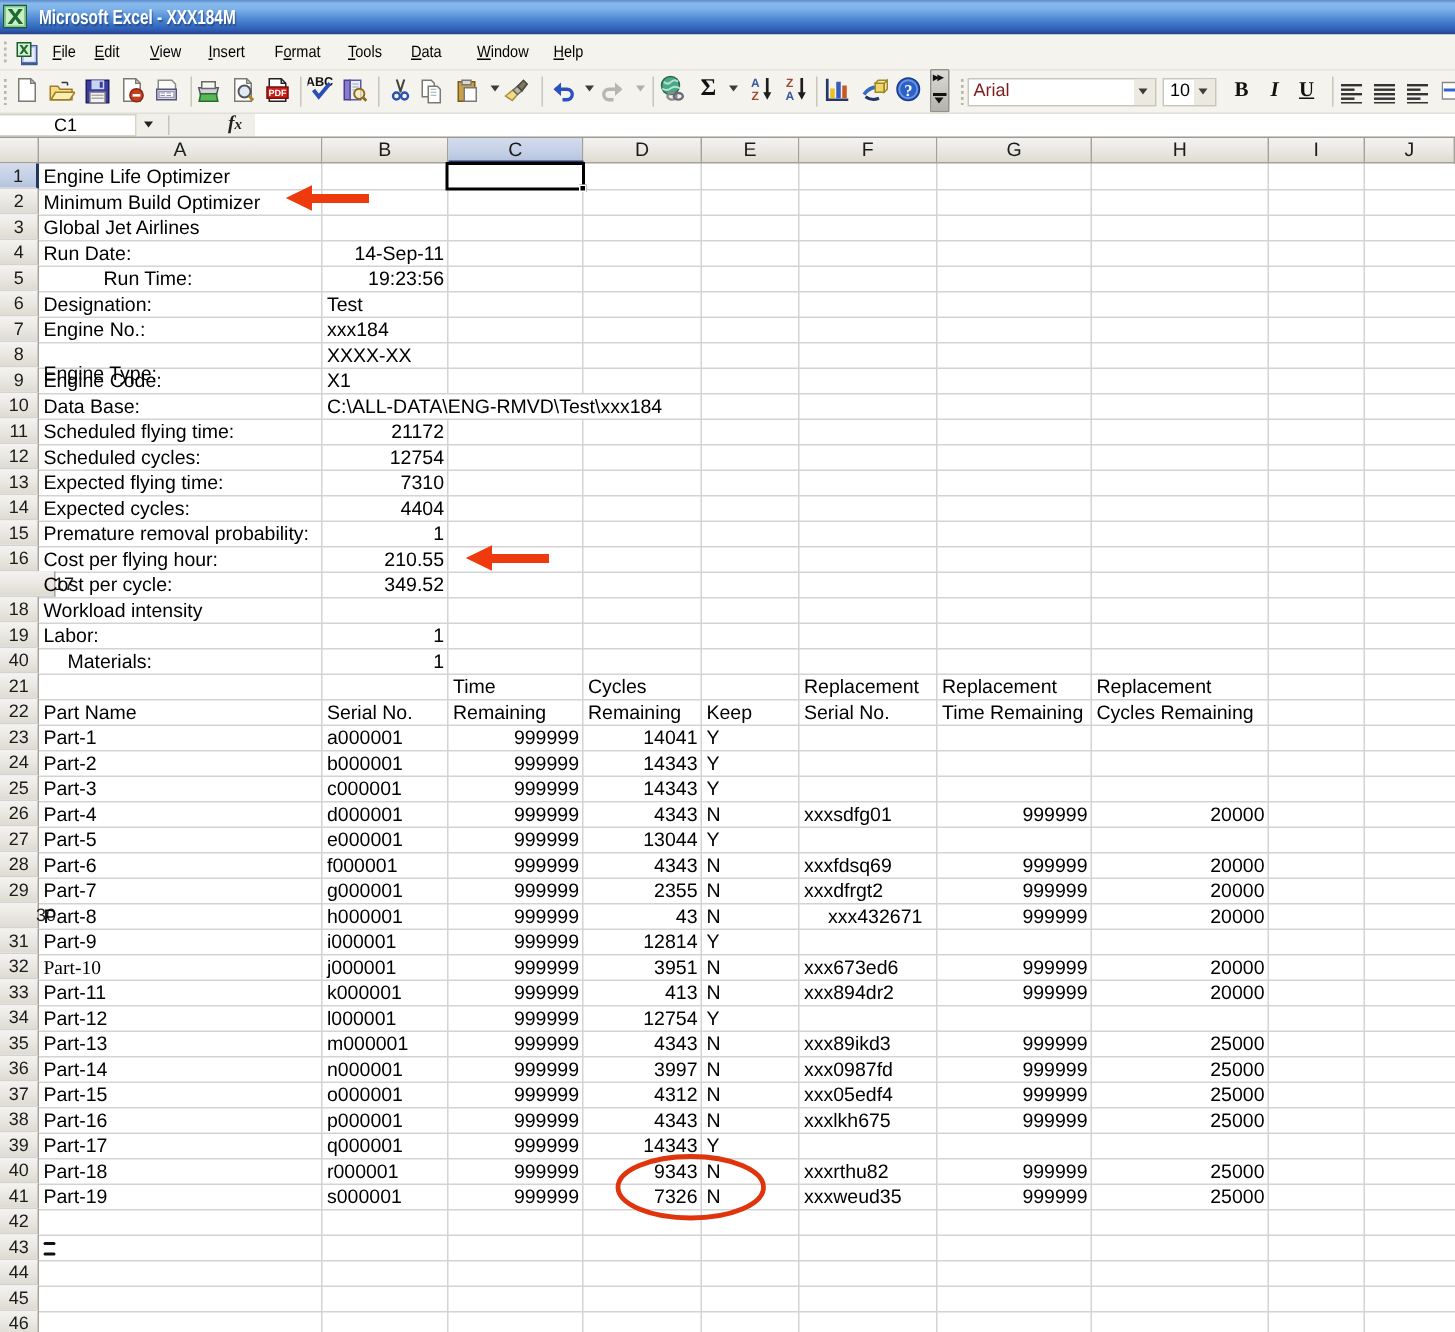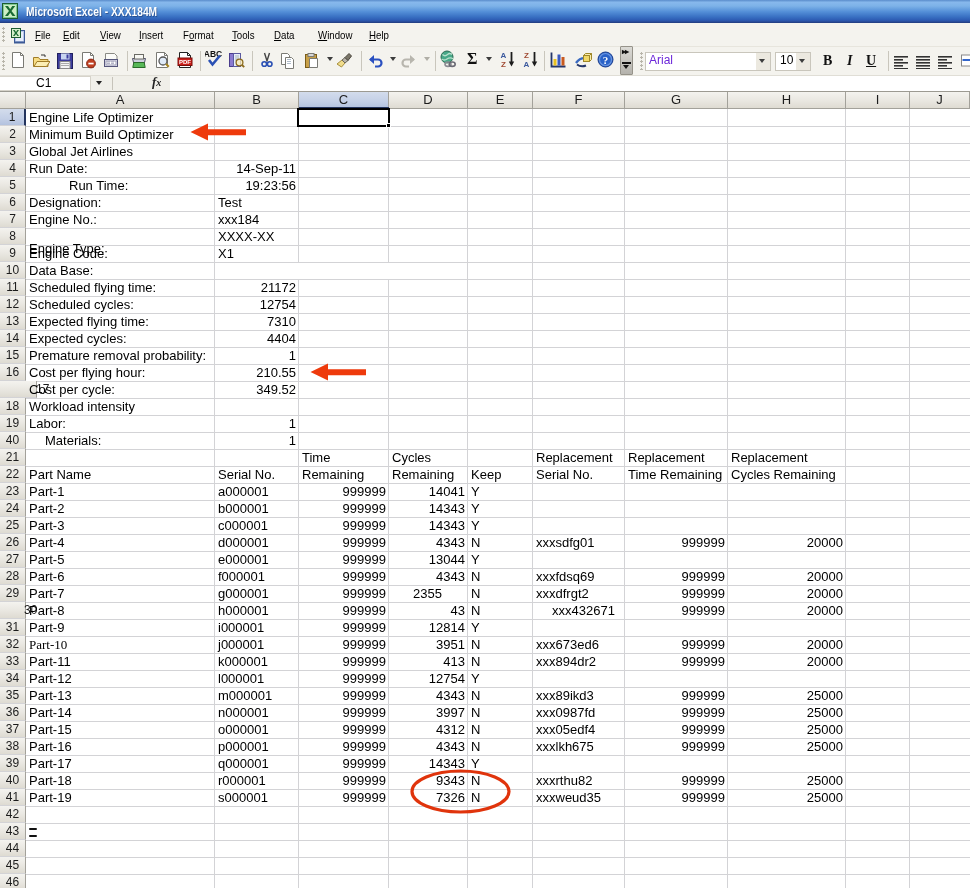--- a/index.html
+++ b/index.html
@@ -174,21 +174,21 @@
       <circle cx="8.5" cy="8.5" r="7.5" fill="#2a62c8" stroke="#1a3c8c"></circle>
       <circle cx="8.5" cy="8.5" r="6" fill="none" stroke="#6a96e0" stroke-width="1.2"></circle>
       <text x="8.5" y="13" font-size="11" font-weight="bold" fill="#fff" text-anchor="middle" font-family="Liberation Serif">?</text>
     </svg>
 <div class="abs" style="left:620px;top:46px;width:13px;height:29px;background:linear-gradient(180deg,#dcdbd6,#b4b2ac);border:1px solid #96938a;border-radius:1px;"></div>
 <div class="abs" style="left:622px;top:47px;font:bold 8px 'Liberation Sans';color:#111;letter-spacing:-1px;">▸▸</div>
 <div class="abs" style="left:623px;top:65px;width:0;height:0;border:3.6px solid transparent;border-top:4.6px solid #111;"></div>
 <div class="abs" style="left:622px;top:62px;width:9px;height:1.6px;background:#111;"></div>
 <div class="dots" style="left:640px;top:52px;height:18px;"></div>
 <div class="abs" style="left:645px;top:52px;width:126px;height:19px;background:#fff;border:1px solid #c9c6bc;"></div>
-<div class="abs" style="left:649px;top:53px;font:12px 'Liberation Sans';color:#6d28d9;">Arial</div>
+<div class="abs" style="left:649px;top:53px;font:12px 'Liberation Sans';color:#7f1d1d;">Arial</div>
 <div class="abs" style="left:756px;top:53px;width:14px;height:17px;background:#ece9e0;"></div>
 <div class="abs" style="left:759px;top:59px;width:0;height:0;border:3.4px solid transparent;border-top:4.4px solid #3c3c3c;"></div>
 <div class="abs" style="left:775px;top:52px;width:36px;height:19px;background:#fff;border:1px solid #c9c6bc;"></div>
 <div class="abs" style="left:780px;top:53px;font:12px 'Liberation Sans';color:#000;">10</div>
 <div class="abs" style="left:796px;top:53px;width:14px;height:17px;background:#ece9e0;"></div>
 <div class="abs" style="left:799px;top:59px;width:0;height:0;border:3.4px solid transparent;border-top:4.4px solid #3c3c3c;"></div>
 <div class="abs" style="left:823px;top:53px;font:bold 14px 'Liberation Serif';color:#111;">B</div>
 <div class="abs" style="left:847px;top:53px;font:italic bold 14px 'Liberation Serif';color:#111;">I</div>
 <div class="abs" style="left:866px;top:53px;font:bold 14px 'Liberation Serif';color:#111;text-decoration:underline;">U</div>
 <div class="tsep" style="left:888px;"></div>
@@ -389,20 +389,21 @@
 <div class="c r" style="left:216px;top:330px;width:80px;">4404</div>
 <div class="c r" style="left:216px;top:347px;width:80px;">1</div>
 <div class="c r" style="left:216px;top:364px;width:80px;">210.55</div>
 <div class="c r" style="left:216px;top:381px;width:80px;">349.52</div>
 <div class="c r" style="left:216px;top:415px;width:80px;">1</div>
 <div class="c r" style="left:216px;top:432px;width:80px;">1</div>
 <div class="c" style="left:218px;top:194px;">Test</div>
 <div class="c" style="left:218px;top:211px;">xxx184</div>
 <div class="c" style="left:218px;top:228px;">XXXX-XX</div>
 <div class="c" style="left:218px;top:245px;">X1</div>
+<div class="c" style="left:218px;top:262px;">C:\ALL-DATA\ENG-RMVD\Test\xxx184</div>
 <div class="c" style="left:218px;top:466px;">Serial No.</div>
 <div class="c" style="left:218px;top:483px;">a000001</div>
 <div class="c" style="left:218px;top:500px;">b000001</div>
 <div class="c" style="left:218px;top:517px;">c000001</div>
 <div class="c" style="left:218px;top:534px;">d000001</div>
 <div class="c" style="left:218px;top:551px;">e000001</div>
 <div class="c" style="left:218px;top:568px;">f000001</div>
 <div class="c" style="left:218px;top:585px;">g000001</div>
 <div class="c" style="left:218px;top:602px;">h000001</div>
 <div class="c" style="left:218px;top:619px;">i000001</div>
@@ -438,21 +439,21 @@
 <div class="c r" style="left:300px;top:772px;width:86px;">999999</div>
 <div class="c r" style="left:300px;top:789px;width:86px;">999999</div>
 <div class="c" style="left:392px;top:449px;">Cycles</div>
 <div class="c" style="left:392px;top:466px;">Remaining</div>
 <div class="c r" style="left:390px;top:483px;width:75px;">14041</div>
 <div class="c r" style="left:390px;top:500px;width:75px;">14343</div>
 <div class="c r" style="left:390px;top:517px;width:75px;">14343</div>
 <div class="c r" style="left:390px;top:534px;width:75px;">4343</div>
 <div class="c r" style="left:390px;top:551px;width:75px;">13044</div>
 <div class="c r" style="left:390px;top:568px;width:75px;">4343</div>
-<div class="c r" style="left:390px;top:585px;width:75px;text-align:center;">2355</div>
+<div class="c r" style="left:390px;top:585px;width:75px;">2355</div>
 <div class="c r" style="left:390px;top:602px;width:75px;">43</div>
 <div class="c r" style="left:390px;top:619px;width:75px;">12814</div>
 <div class="c r" style="left:390px;top:636px;width:75px;">3951</div>
 <div class="c r" style="left:390px;top:653px;width:75px;">413</div>
 <div class="c r" style="left:390px;top:670px;width:75px;">12754</div>
 <div class="c r" style="left:390px;top:687px;width:75px;">4343</div>
 <div class="c r" style="left:390px;top:704px;width:75px;">3997</div>
 <div class="c r" style="left:390px;top:721px;width:75px;">4312</div>
 <div class="c r" style="left:390px;top:738px;width:75px;">4343</div>
 <div class="c r" style="left:390px;top:755px;width:75px;">14343</div>

